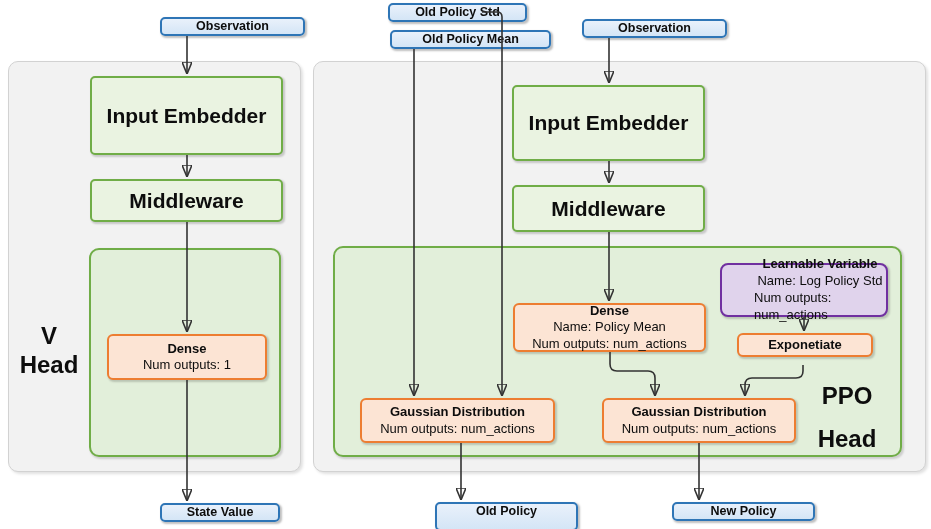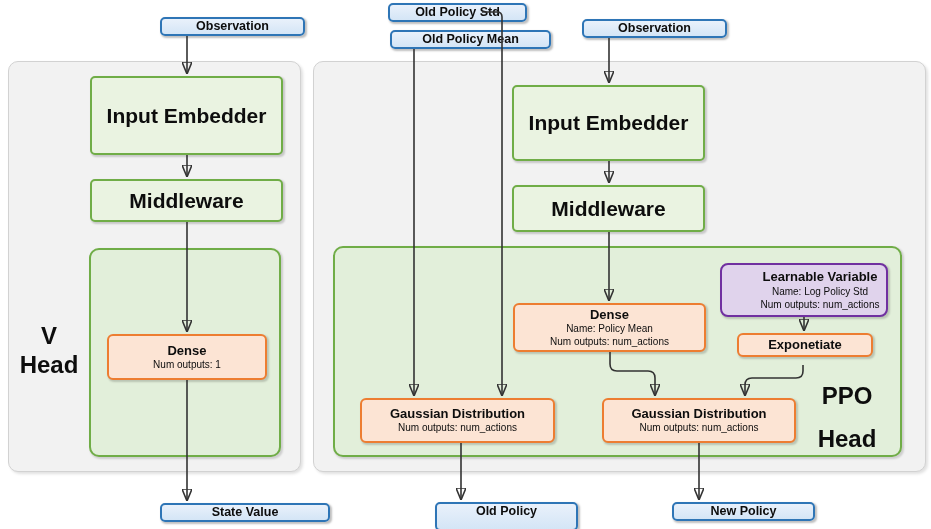--- a/index.html
+++ b/index.html
@@ -36,21 +36,21 @@
     line-height:1.25;color:#0d0d0d;
     box-shadow:1.5px 1.5px 2px rgba(0,0,0,0.18);
   }
   .purple-box{
     background:#e0d3ec;border:2.5px solid #7030a0;border-radius:8px;
     display:flex;flex-direction:column;align-items:center;justify-content:center;
     line-height:1.3;color:#0d0d0d;
     box-shadow:1.5px 1.5px 2px rgba(0,0,0,0.18);
   }
   .node-title{font-size:13px;font-weight:bold;}
-  .node-detail{font-size:10px;font-weight:normal;}
+  .node-detail{font-size:13px;font-weight:normal;}
   .head-label{
     display:flex;flex-direction:column;align-items:center;justify-content:center;
     font-size:24px;font-weight:bold;line-height:1.22;color:#0d0d0d;
   }
   svg.connectors{position:absolute;left:0;top:0;pointer-events:none;}
   svg.connectors path{stroke:#333333;stroke-width:1.6;fill:none;}
 </style>
 </head>
 <body>
 
@@ -75,21 +75,21 @@
 
   <div class="abs green-box" style="left:90px;top:179px;width:193px;height:43px;">
       <span>Middleware</span>
     </div>
 
   <div class="abs orange-box" style="left:107px;top:334px;width:160px;height:46px;">
     <span class="node-title">Dense</span>
     <span class="node-detail">Num outputs: 1</span>
   </div>
 
-  <div class="abs io-box" style="left:115px;top:503px;width:170px;height:19px;">
+  <div class="abs io-box" style="left:115px;top:503px;width:120px;height:19px;">
       <span>State Value</span>
     </div>
 
   <div class="abs panel" style="left:313px;top:61px;width:613px;height:411px;"></div>
 
   <div class="abs inner-green" style="left:333px;top:246px;width:569px;height:211px;"></div>
 
   <div class="abs head-label" style="left:806px;top:384px;width:82px;height:66px;gap:14px;">
     <span>PPO</span>
     <span>Head</span>

